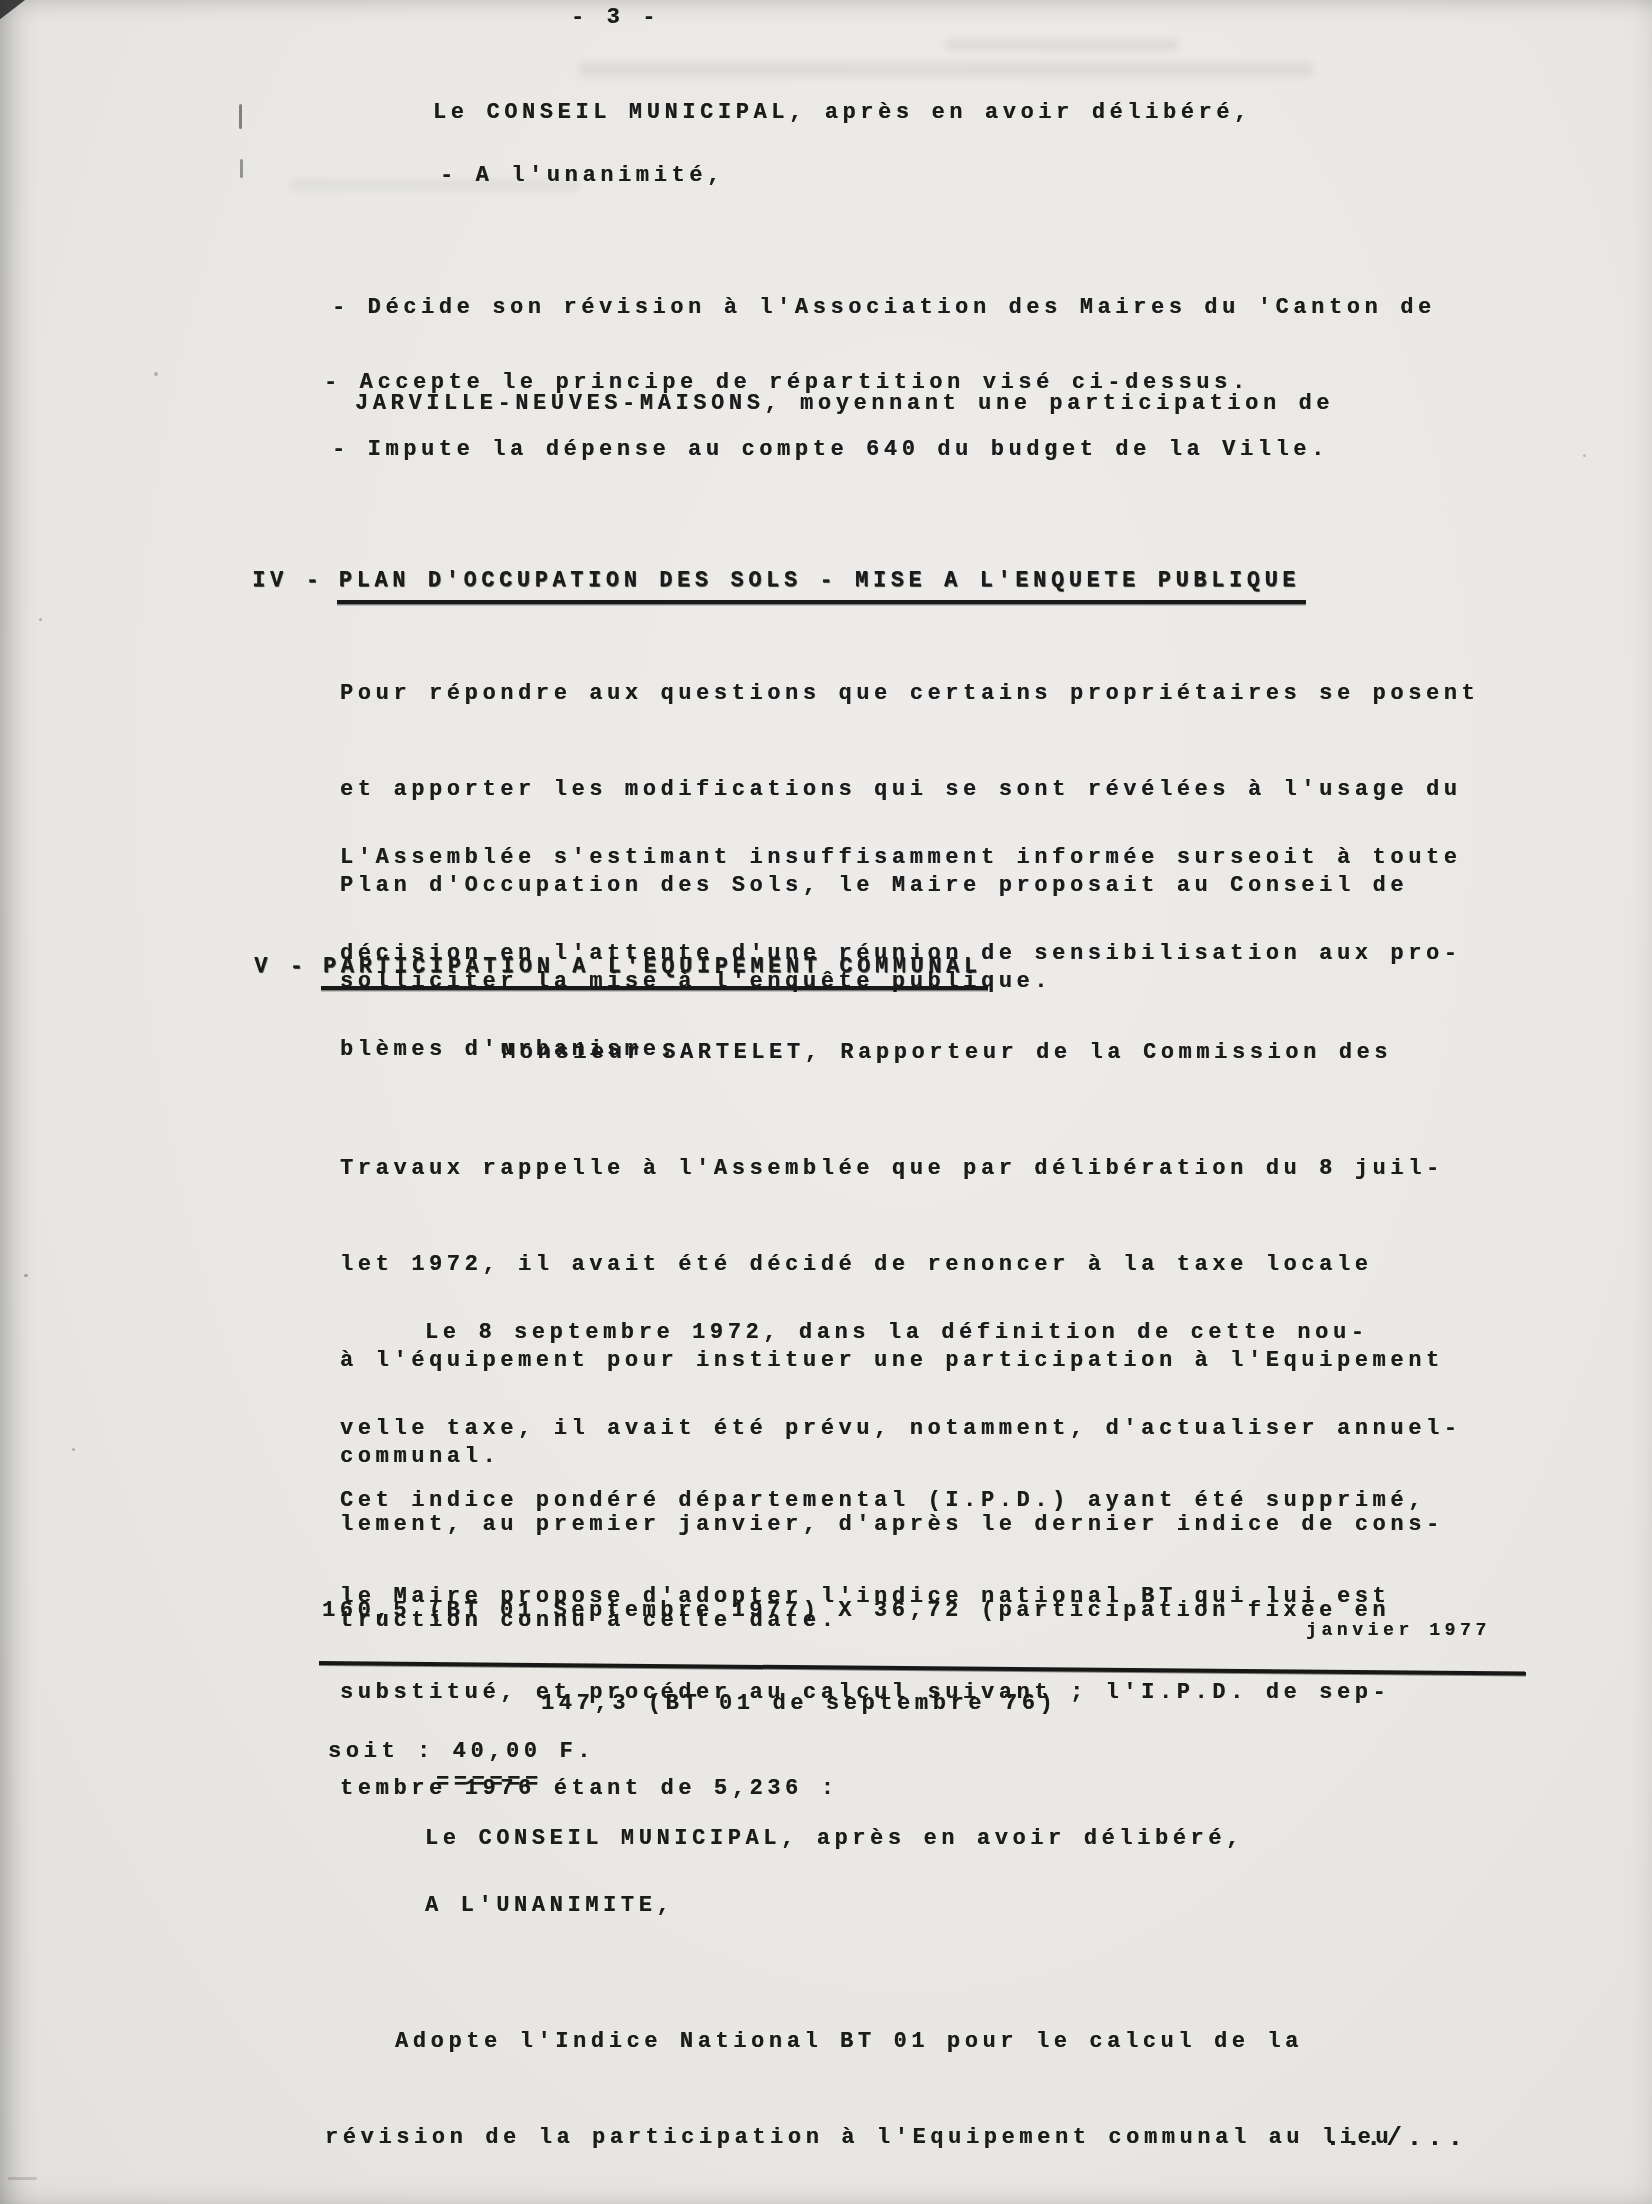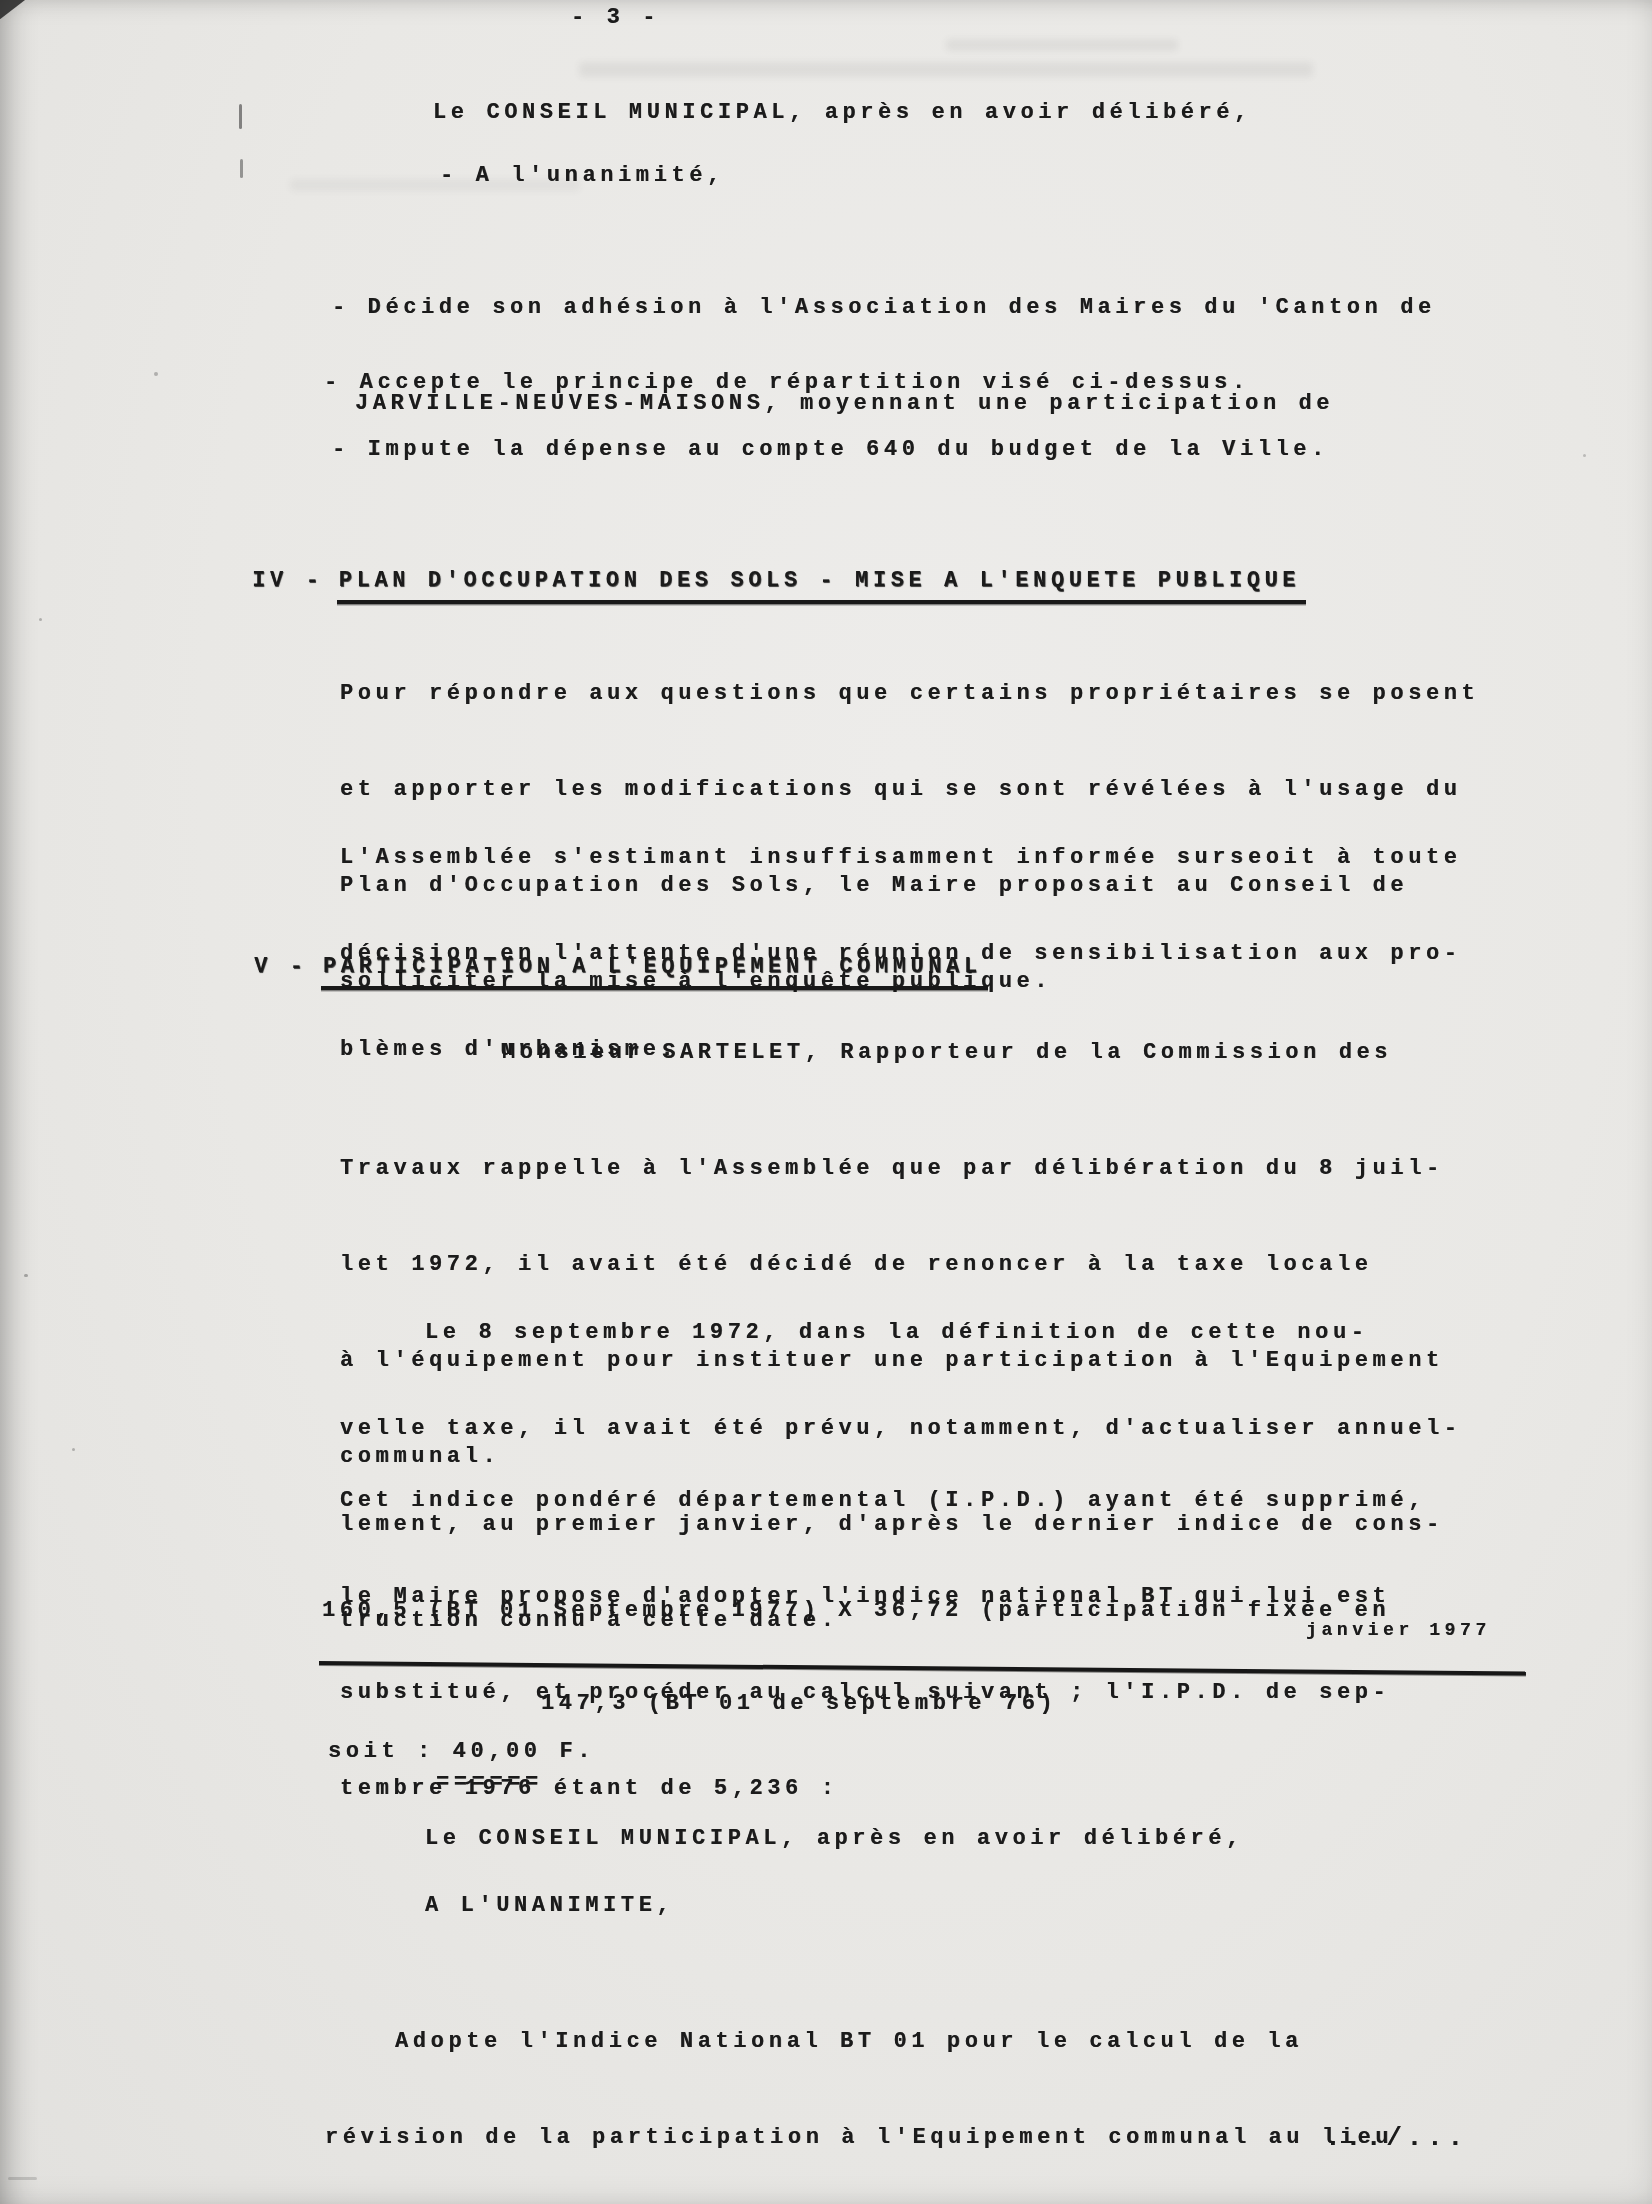--- a/index.html
+++ b/index.html
@@ -71,21 +71,21 @@
   <div class="speck" style="left:72px;top:1448px;width:2.9px;height:2.9px;opacity:.3;"></div>
   <div class="speck" style="left:1583px;top:454px;width:2.9px;height:2.9px;opacity:.25;"></div>
   <div class="speck" style="left:7.7px;top:2177px;width:29px;height:2.9px;opacity:.18;"></div>
 
   <div class="txt" style="left:571px;top:1.9px;">- 3 -</div>
 
   <div class="txt" style="left:433px;top:97px;">Le CONSEIL MUNICIPAL, après en avoir délibéré,</div>
   <div class="txt" style="left:440px;top:160px;">- A l'unanimité,</div>
 
   <div class="txt" style="left:332px;top:228px;">
-    <span class="line">- Décide son adhésion à l'Association des Maires du 'Canton de</span>
+    <span class="line">- Décide son révision à l'Association des Maires du 'Canton de</span>
     <span class="line indent24">JARVILLE-NEUVES-MAISONS, moyennant une participation de</span>
   </div>
 
   <div class="txt" style="left:324px;top:367px;">- Accepte le principe de répartition visé ci-dessus.</div>
   <div class="txt" style="left:332px;top:434px;">- Impute la dépense au compte 640 du budget de la Ville.</div>
 
   <div class="txt heading" style="left:181px;top:533px;">
     <span>IV -</span><span class="title">PLAN D'OCCUPATION DES SOLS - MISE A L'ENQUETE PUBLIQUE</span>
   </div>
 

